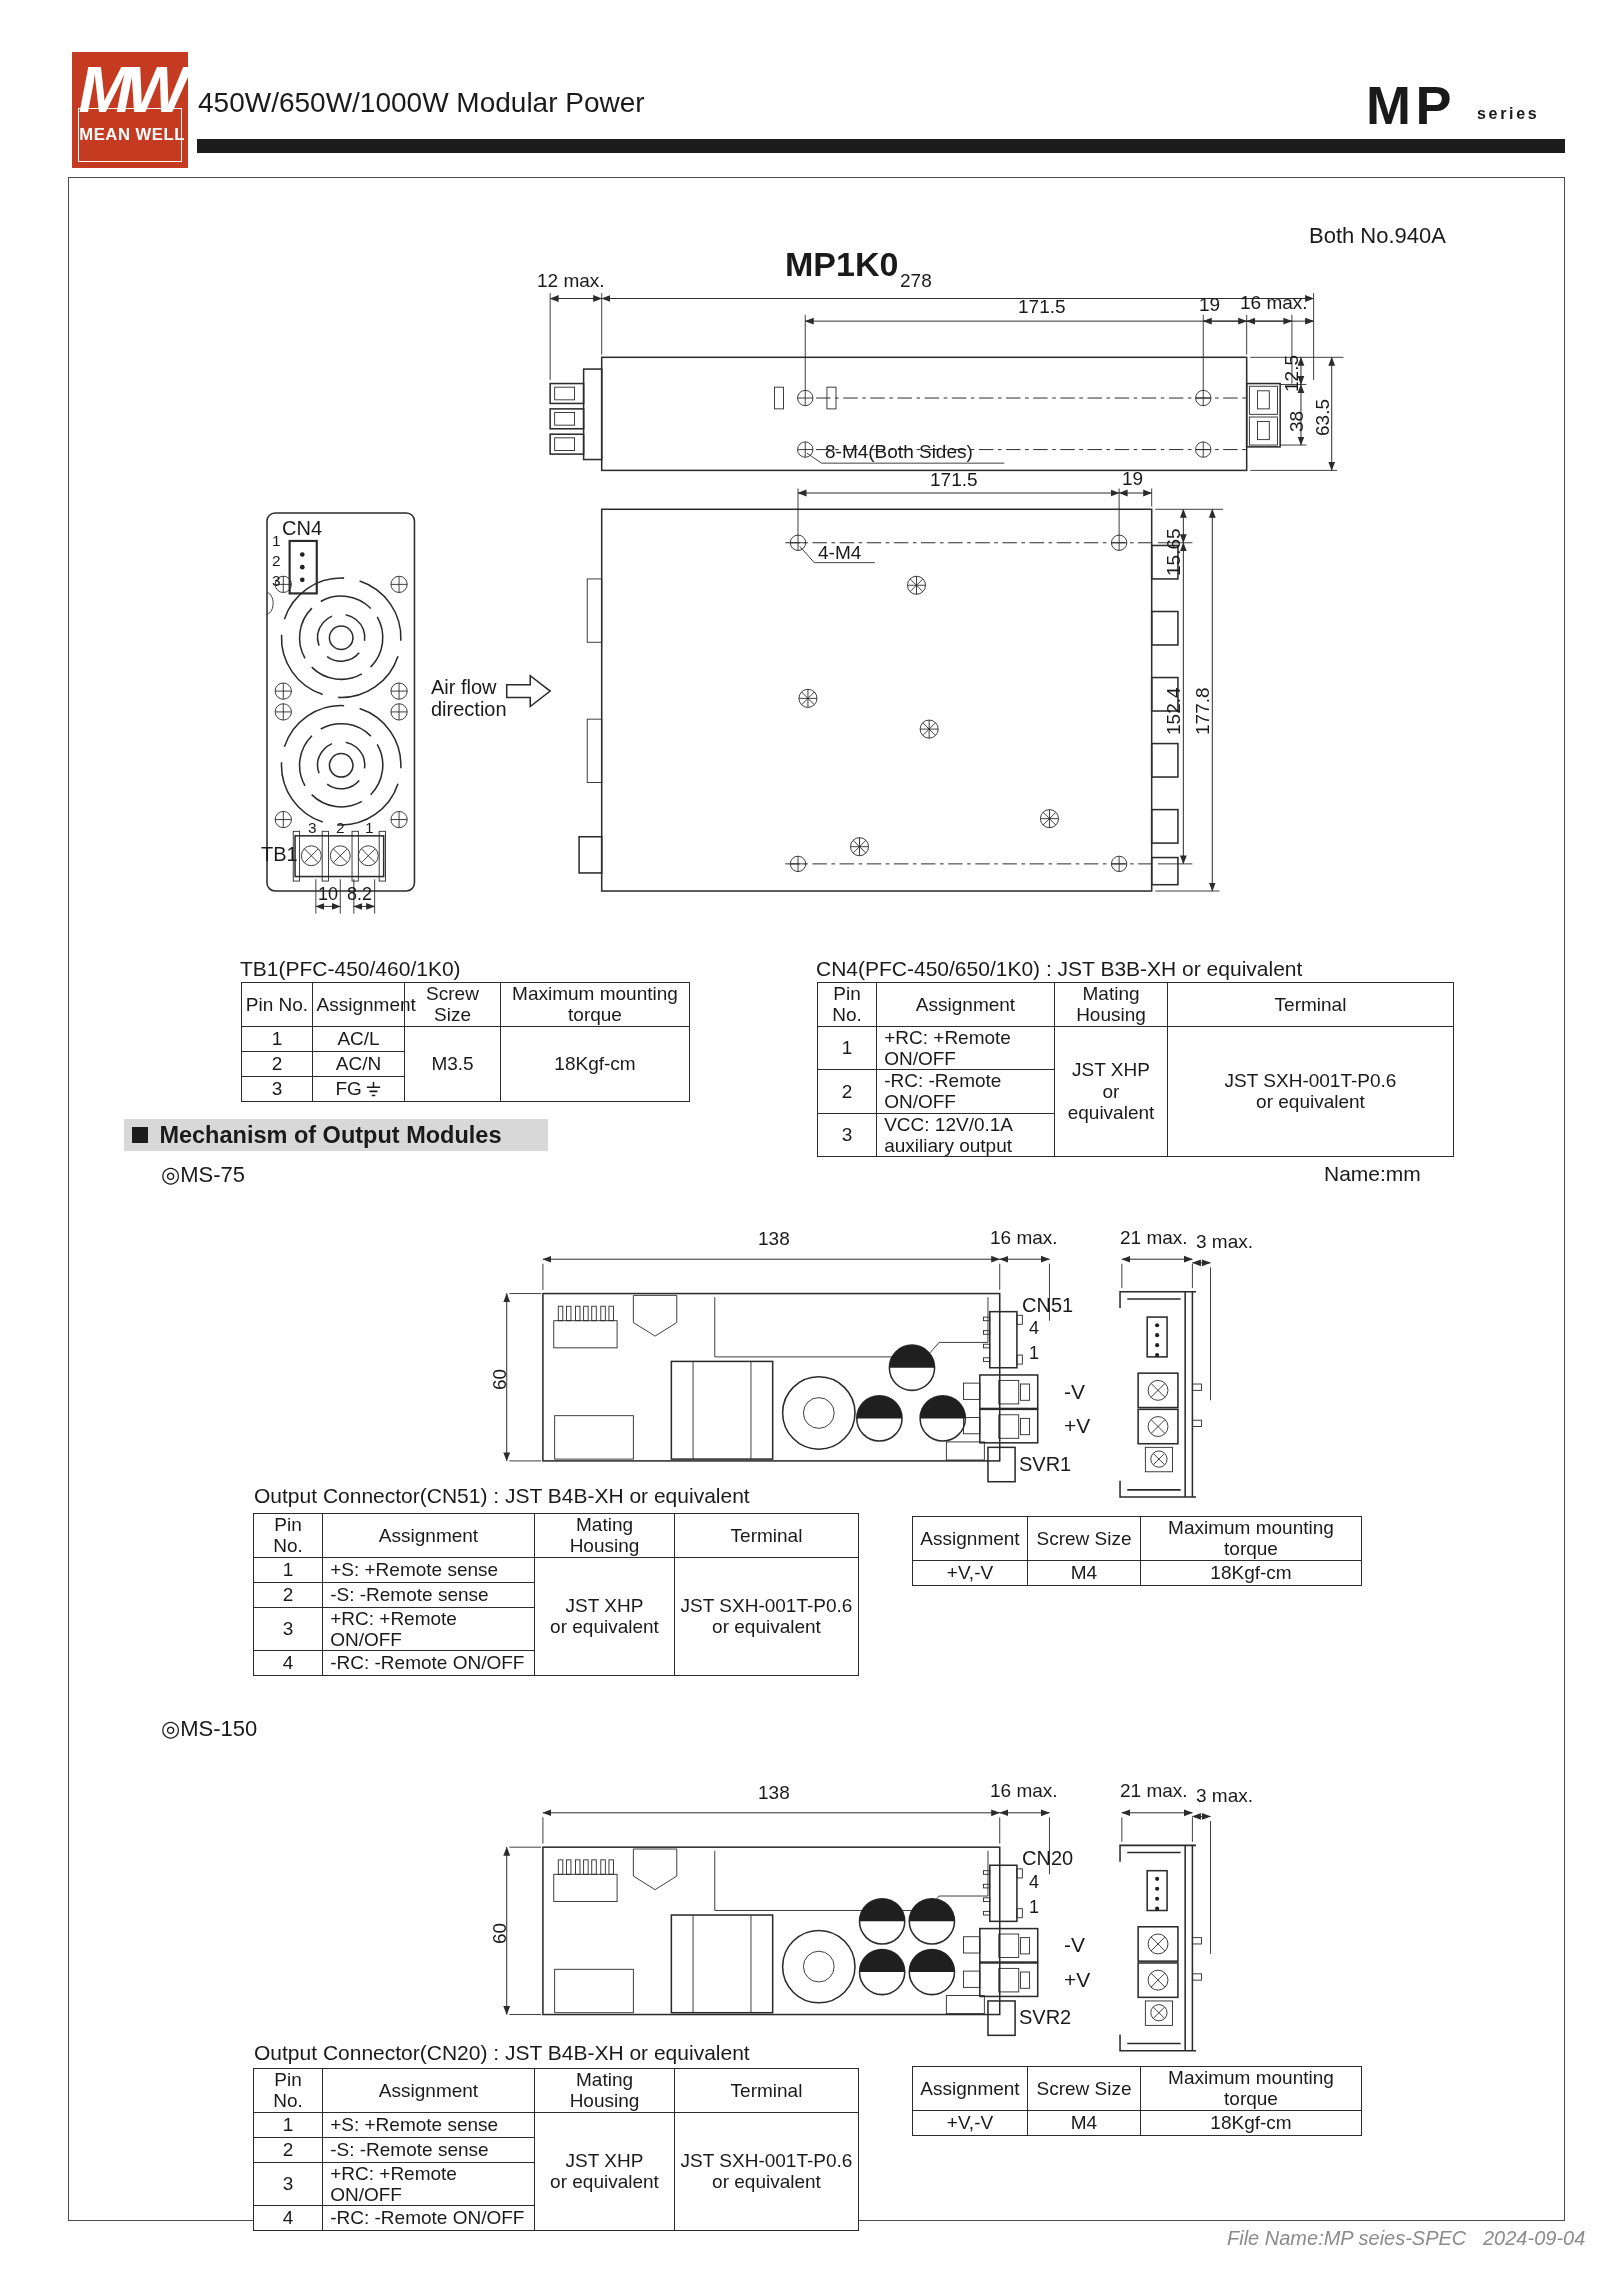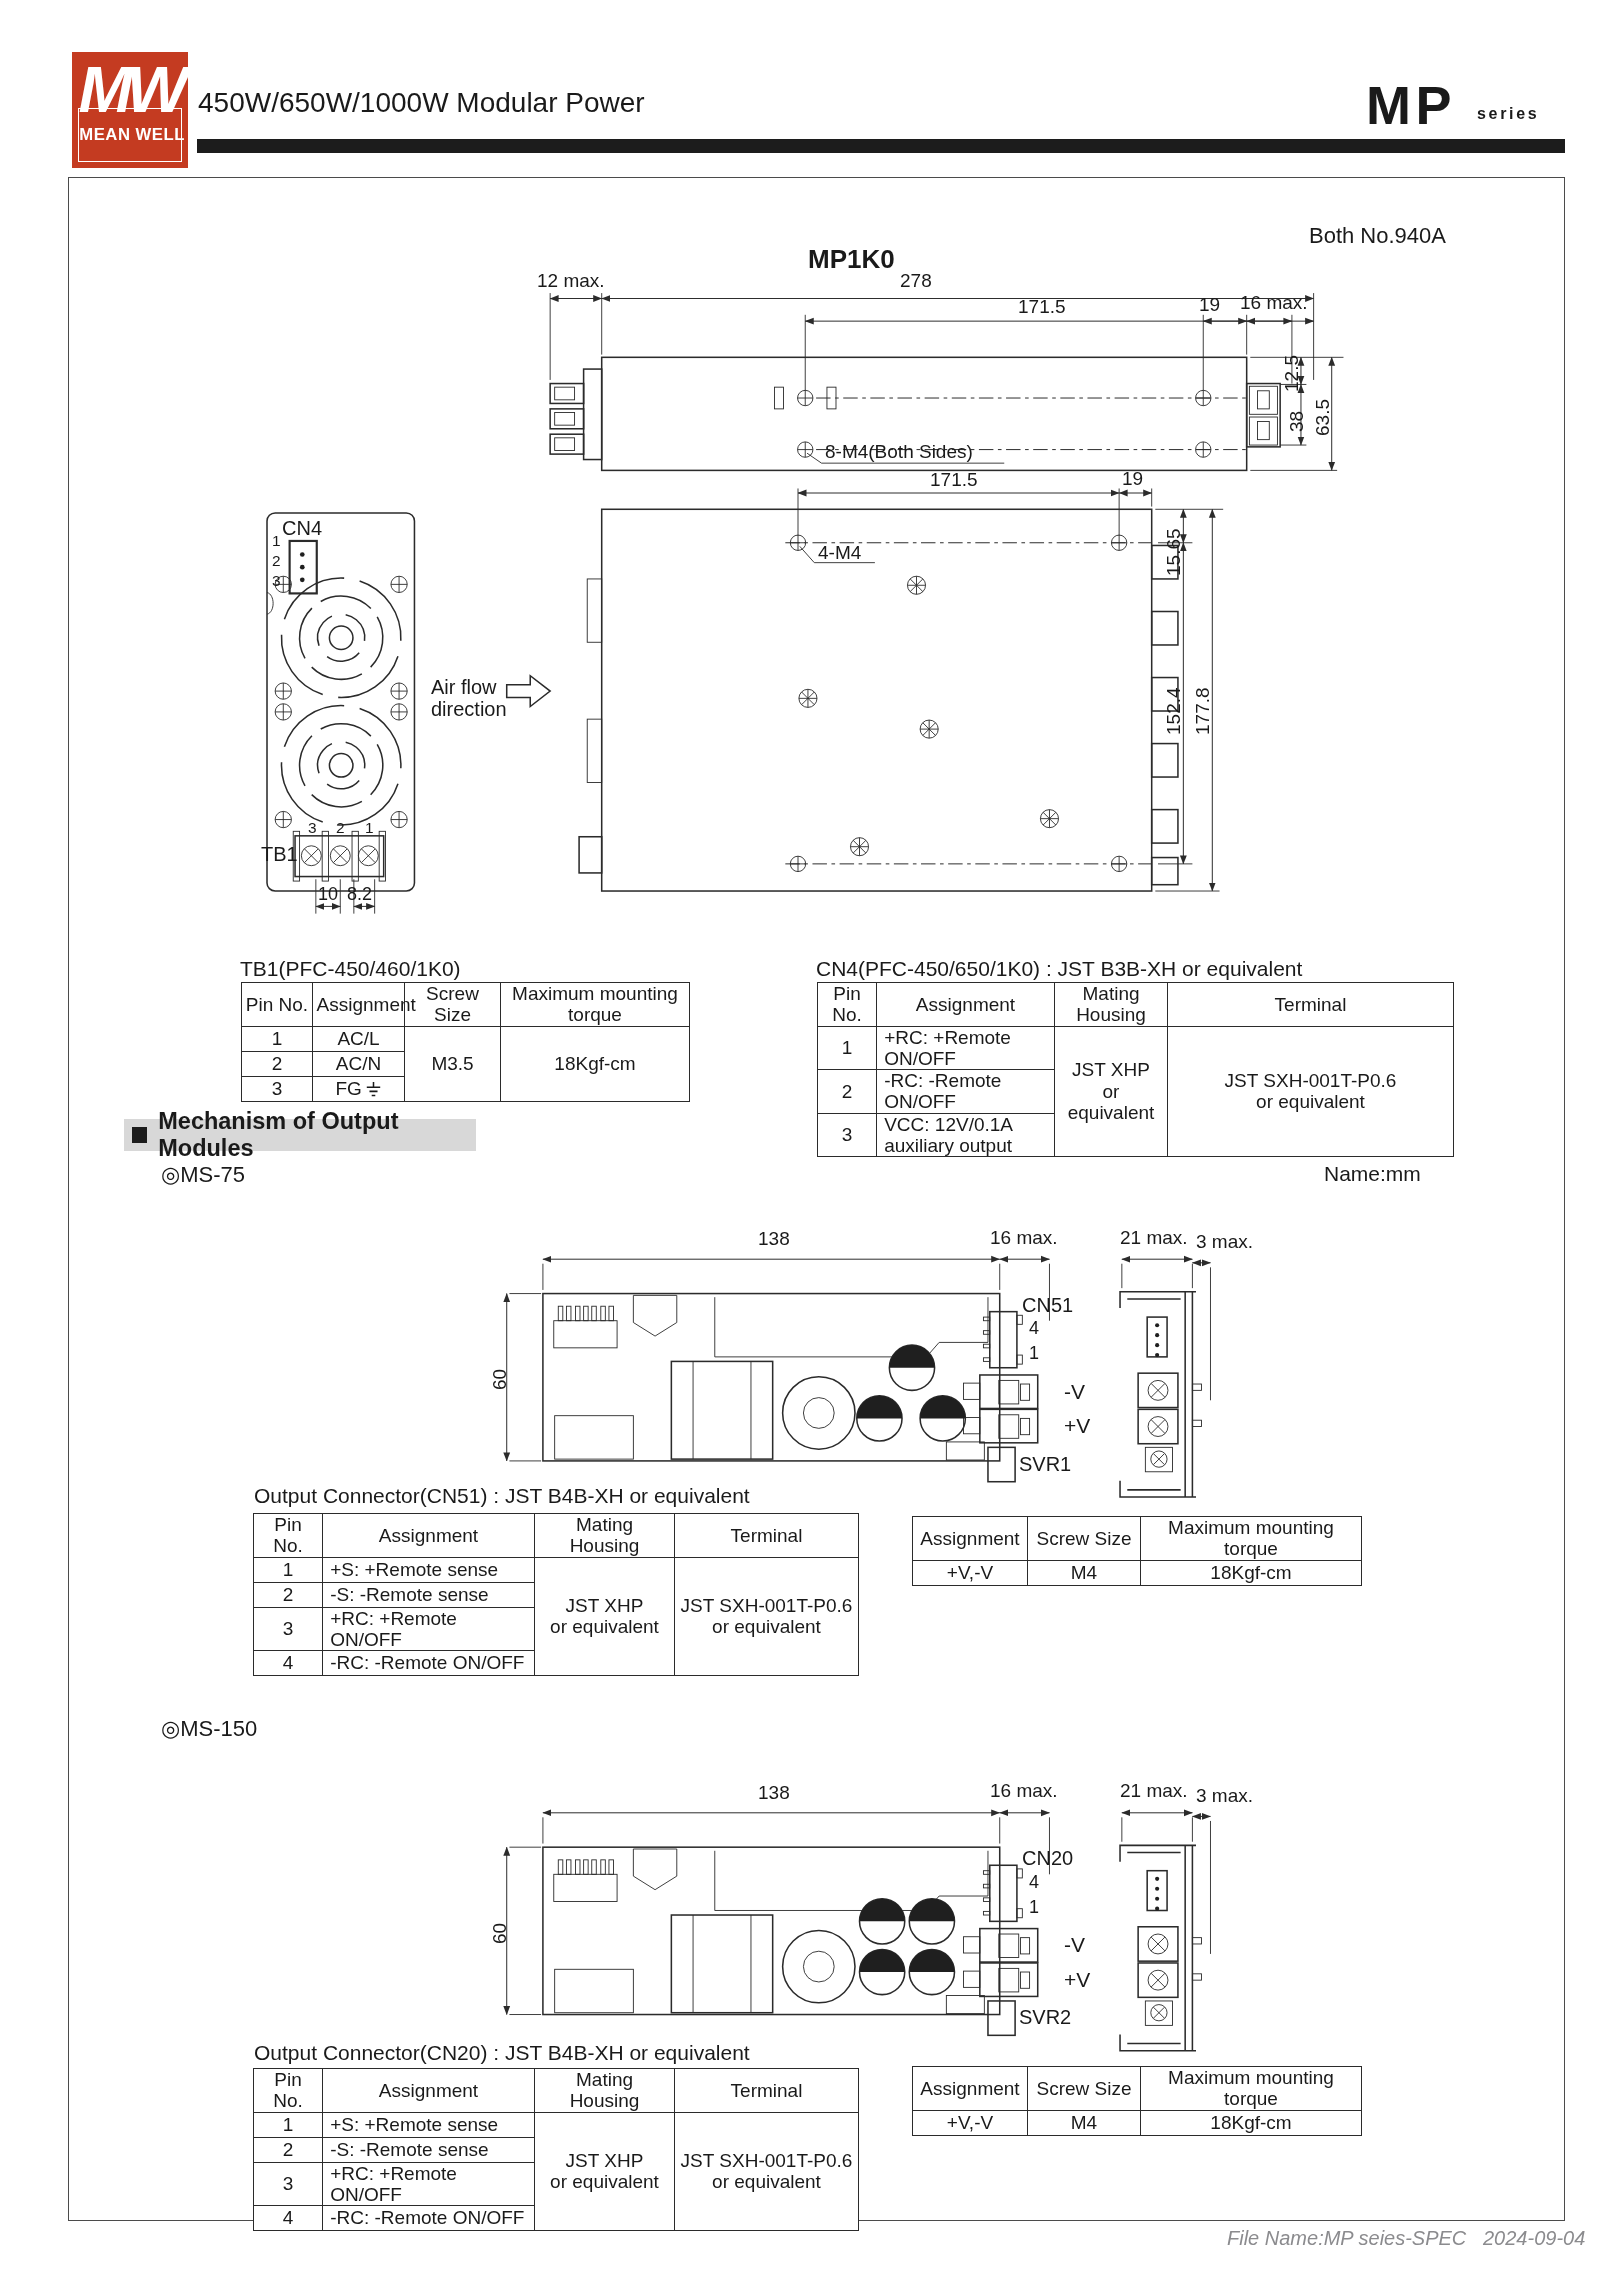--- a/index.html
+++ b/index.html
@@ -13,21 +13,21 @@
 .logo{position:absolute;left:72px;top:52px;width:116px;height:116px;background:#c43b21}
 .logo-mw{color:#fff;font-weight:bold;font-style:italic;font-size:65px;letter-spacing:-6.3px;text-align:center;line-height:1.0;margin-top:5.4px}
 .logo-band{position:absolute;left:6.3px;right:6.3px;bottom:6.3px;border:1.8px solid #fff;color:#fff;font-weight:bold;font-size:16.7px;text-align:right;letter-spacing:0.5px;padding:16px 0;white-space:nowrap}
 .doc-title{position:absolute;left:198px;top:87px;font-size:28px}
 .hbar{position:absolute;left:197px;top:139px;width:1368px;height:13.6px;background:#1c1c1c}
 .mp-name{position:absolute;left:1366px;top:74px;font-size:54px;font-weight:bold;letter-spacing:4.5px}
 .mp-suffix{position:absolute;left:1477px;top:105px;font-size:16px;font-weight:bold;letter-spacing:2.7px}
 .main-box{position:absolute;left:68px;top:177px;width:1497px;height:2044px;border:1.8px solid #4b4b4b;background:#fff}
 .svg-layer{position:absolute;left:0;top:0}
 
-.sect{position:absolute;left:124px;top:1119px;width:352px;height:32px;background:#d8d8d8;display:flex;align-items:center}
+.sect{position:absolute;left:124px;top:1119px;width:424px;height:32px;background:#d8d8d8;display:flex;align-items:center}
 .sect .sq{width:16.3px;height:16.3px;background:#1c1c1c;margin:0 11px 0 8.1px}
 .sect .tx{font-size:23.5px;font-weight:bold}
 .ms-lbl{position:absolute;font-size:22px}
 
 table.dt{position:absolute;border-collapse:collapse;table-layout:fixed;background:#fff}
 .dt td{border:1.8px solid #2b2b2b;font-size:19px;text-align:center;padding:0 3.6px;line-height:1.12;vertical-align:middle}
 .dt td.la{text-align:left;padding-left:7.2px}
 .dt tr{height:25px}
 .dt tr.hr{height:27px}
 .t-title{position:absolute;font-size:21px;white-space:nowrap}
@@ -53,21 +53,21 @@
     <div class="logo-mw">MW</div>
     <div class="logo-band">MEAN WELL</div>
   </div>
   <div class="doc-title">450W/650W/1000W Modular Power</div>
   <div class="hbar"></div>
   <div class="mp-name">MP</div>
   <div class="mp-suffix">series</div>
 
   <div class="main-box"></div>
   <div class="case-no">Both No.940A</div>
-  <div class="lbl b" style="left:808px;top:245px;font-size:26px">MP1K0</div>
+  <div class="lbl b" style="left:785px;top:245px;font-size:34px">MP1K0</div>
 
   <svg class="svg-layer" width="1615" height="2285" viewBox="0 0 1785 2526">
     <defs>
       <marker id="ar" viewBox="0 0 10 10" refX="9.5" refY="5" markerWidth="9" markerHeight="9" orient="auto-start-reverse">
         <path d="M0,1.2 L10,5 L0,8.8 Z" fill="#2b2b2b"></path>
       </marker>
       <g id="scrP">
           <circle r="9" class="thn"></circle>
           <path class="thn" d="M0,-9 V9 M-9,0 H9"></path>
         </g>

